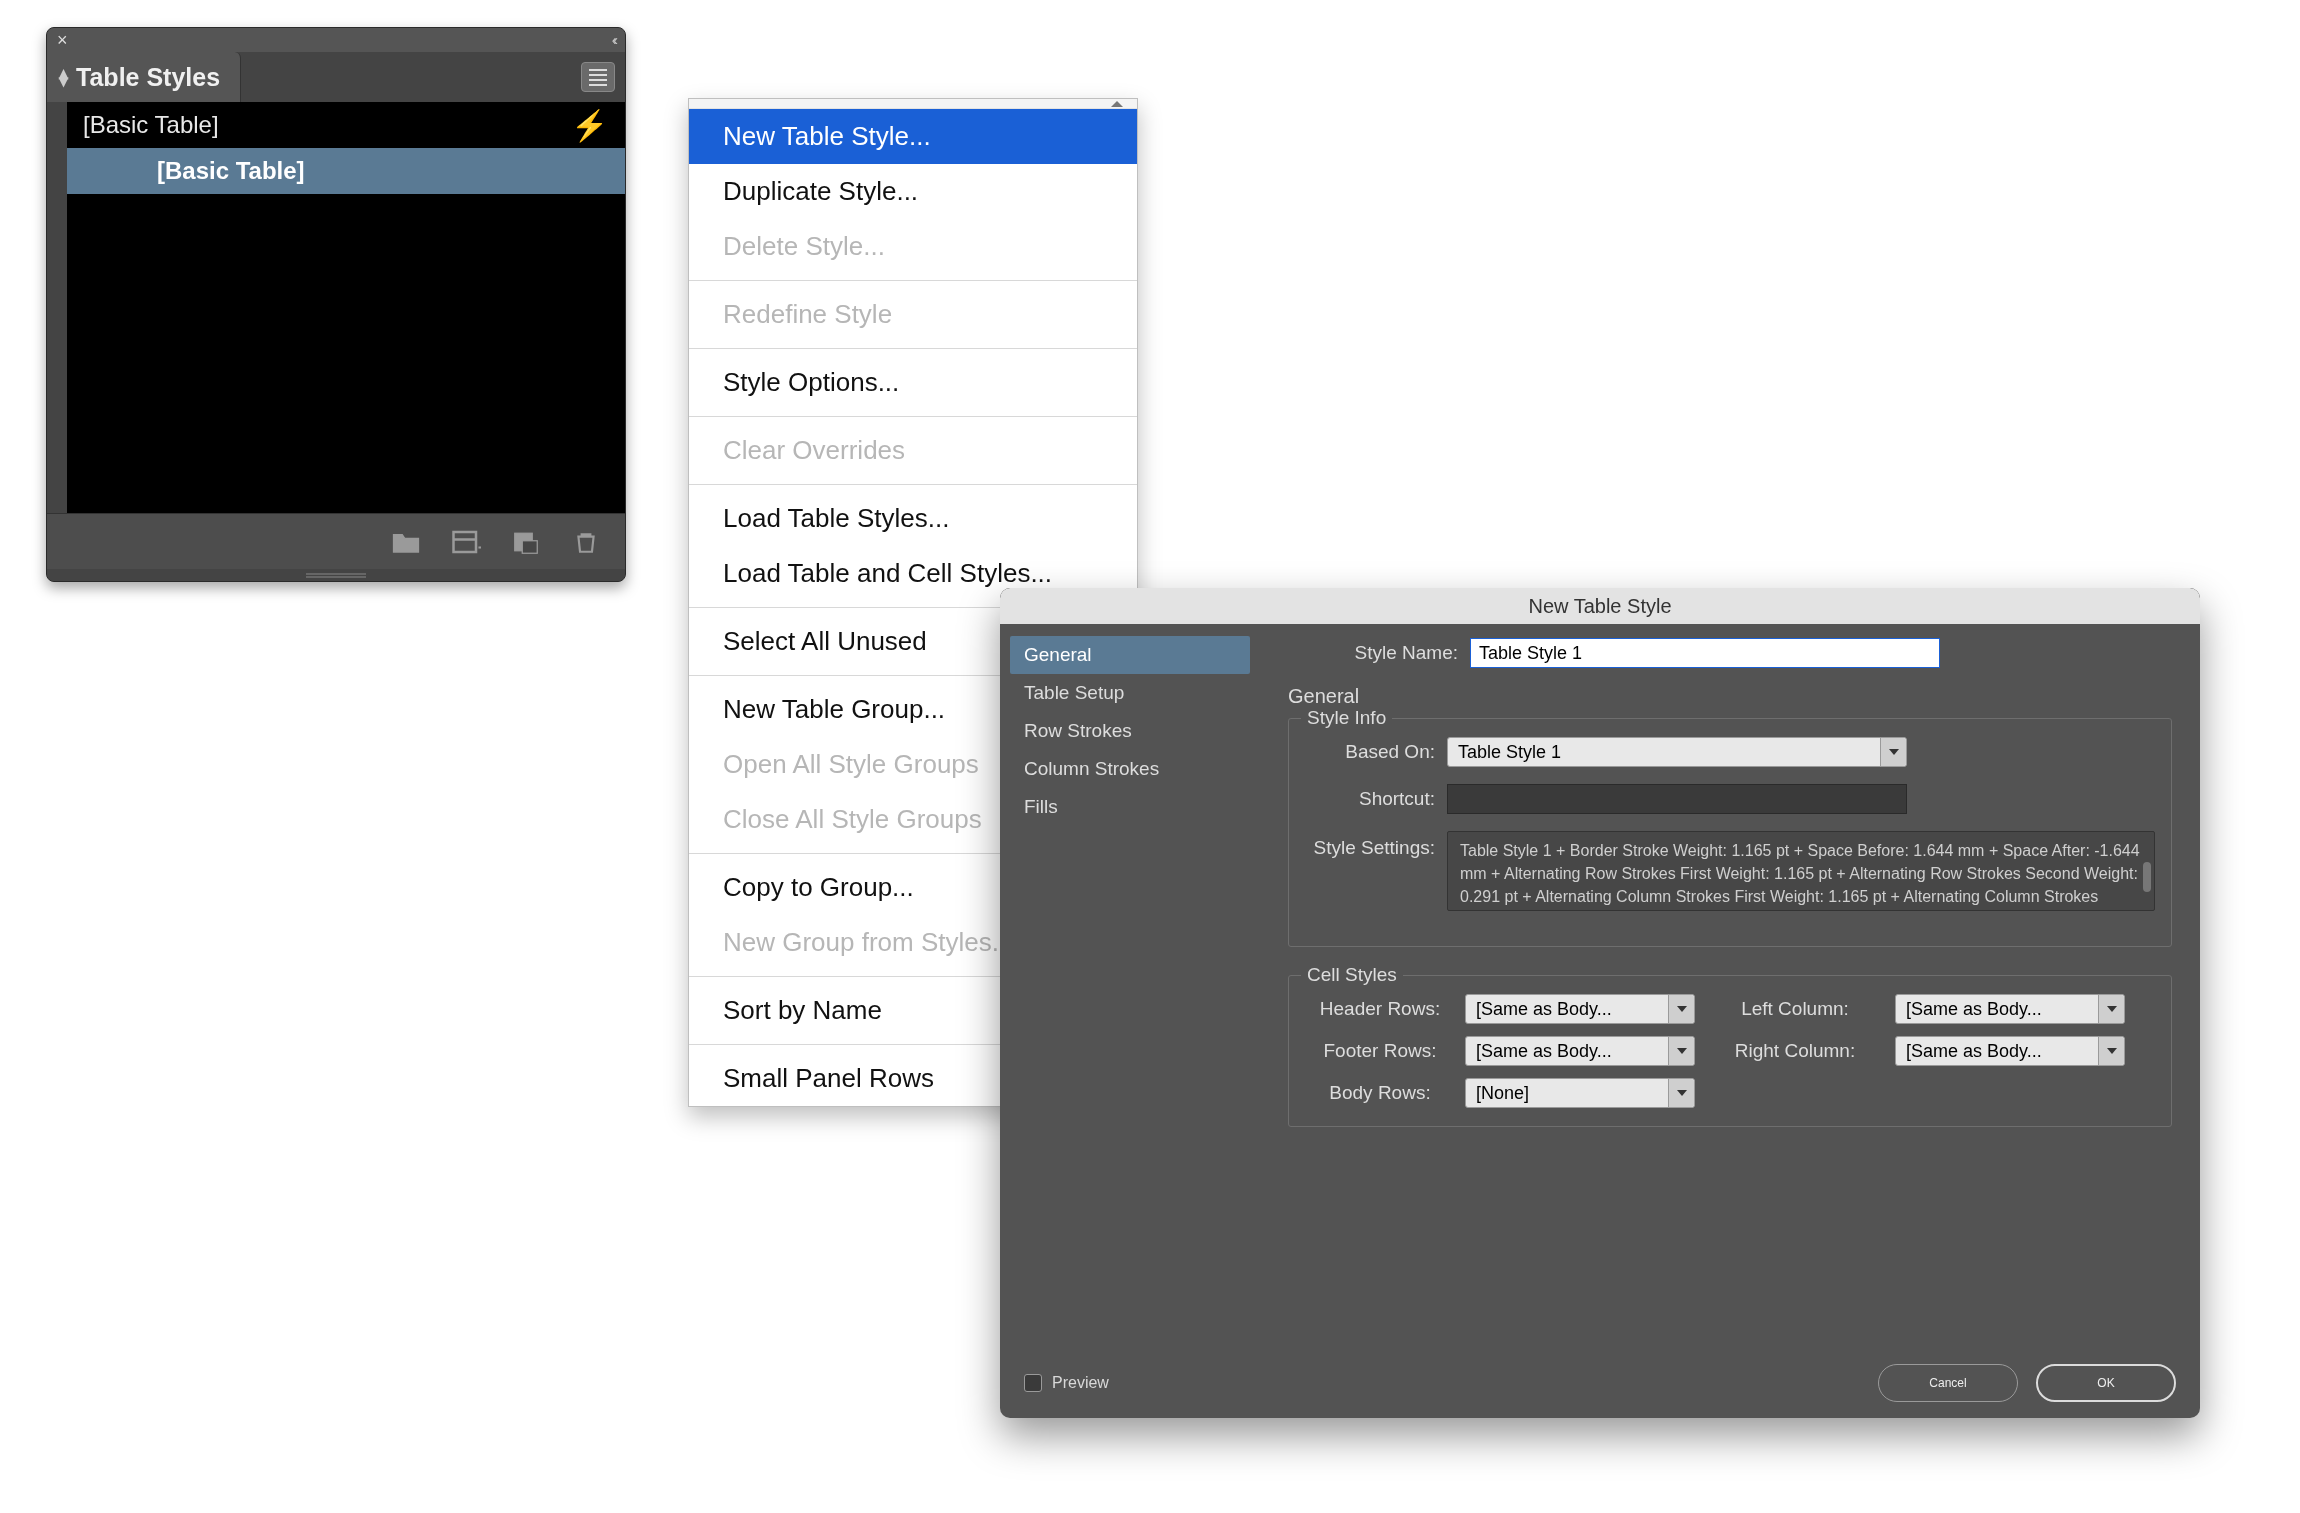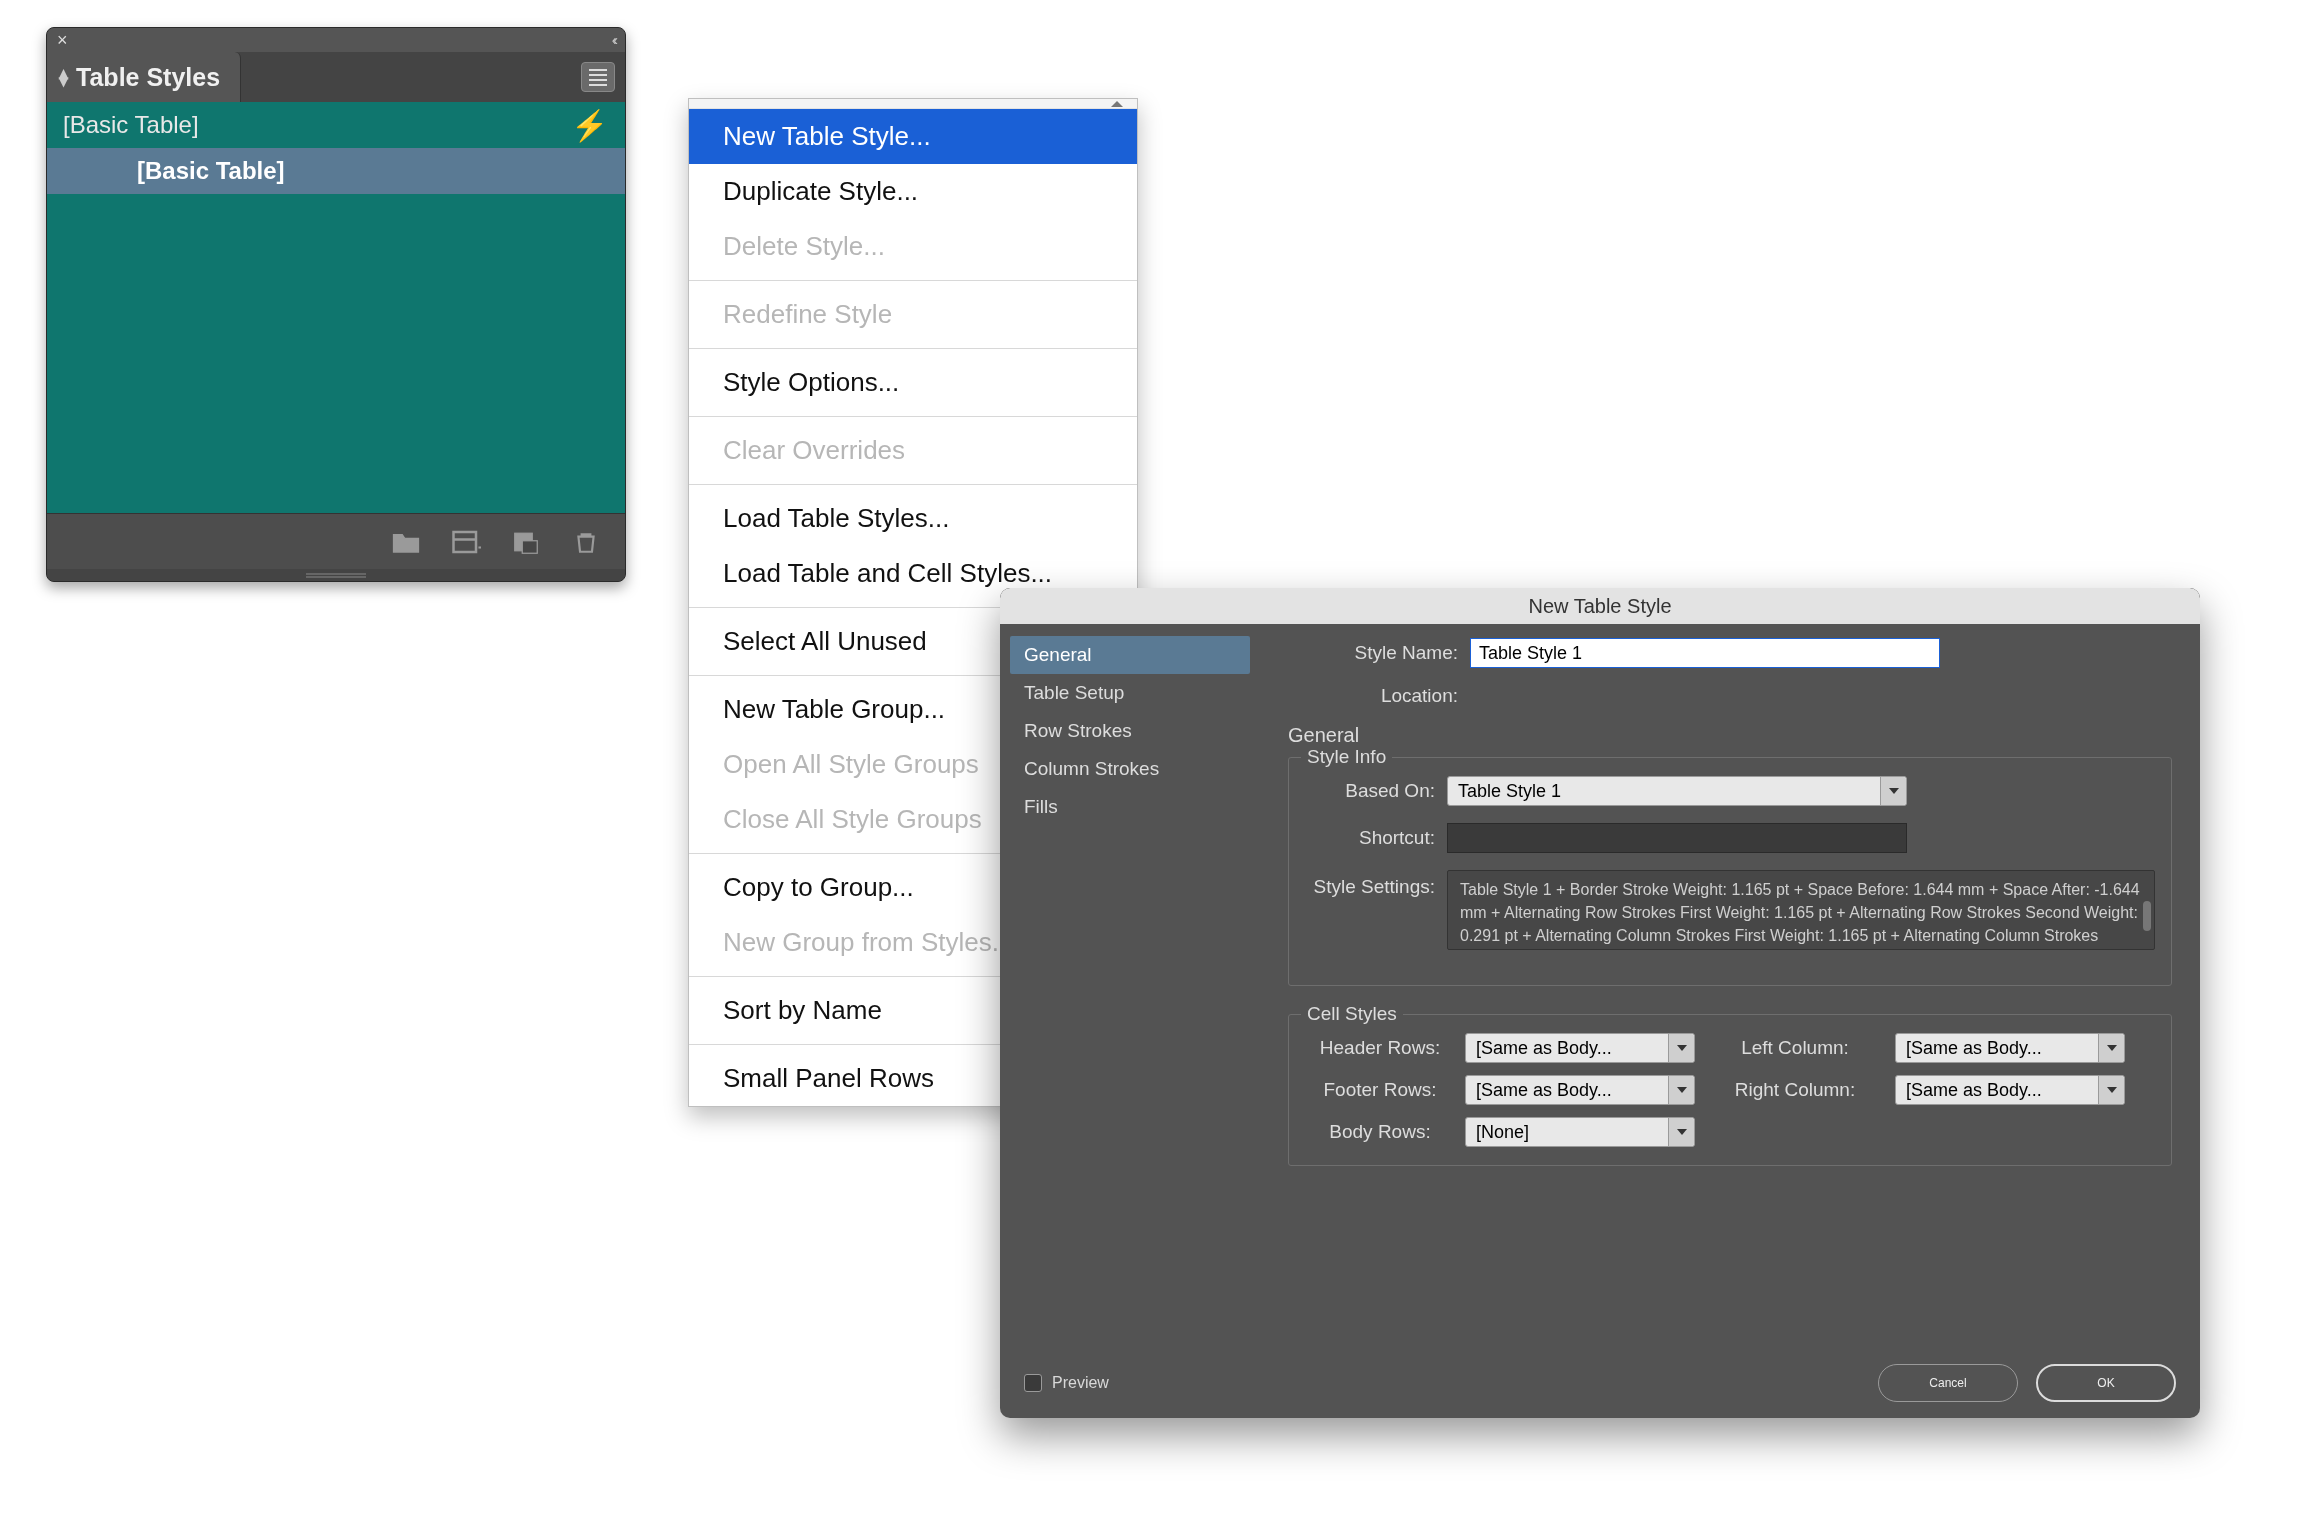--- a/index.html
+++ b/index.html
@@ -62,21 +62,21 @@
     width: 34px; height: 30px;
     align-self: center;
     margin-right: 10px;
     background: #6a6a6a;
     border: 1px solid #888;
     border-radius: 4px;
     display: flex; flex-direction: column; justify-content: center; align-items: center;
     gap: 3px;
   }
   .panel-menu-btn span { display:block; width:18px; height:2px; background:#ddd; }
-  .panel-body { flex:1; background:#0f766e; position:relative; }
+  .panel-body { flex:1; background:#000000; position:relative;margin-left:20px; }
   .style-row {
     display:flex; align-items:center; justify-content:space-between;
     padding: 0 16px; height: 46px;
     color:#e8e8e8; font-size:24px;
   }
   .style-row.selected {
     background:#5a7a94;
     color:#fff;
     font-weight:700;
     padding-left: 90px;
@@ -350,24 +350,20 @@
         <div class="side-item">Row Strokes</div>
         <div class="side-item">Column Strokes</div>
         <div class="side-item">Fills</div>
       </div>
     <div class="dialog-content">
 
       <div class="form-row">
         <label>Style Name:</label>
         <input class="text-input" value="Table Style 1" style="">
       </div>
-      <div class="form-row">
-        <label>Location:</label>
-        <span></span>
-      </div>
 
       <div class="section-label">General</div>
 
       <div class="fieldset">
         <div class="fieldset-legend">Style Info</div>
         <div class="form-row">
           <label style="width:130px">Based On:</label>
           <div class="select" style="min-width:460px">
             <span>Table Style 1</span>
             <span class="caret"></span>

